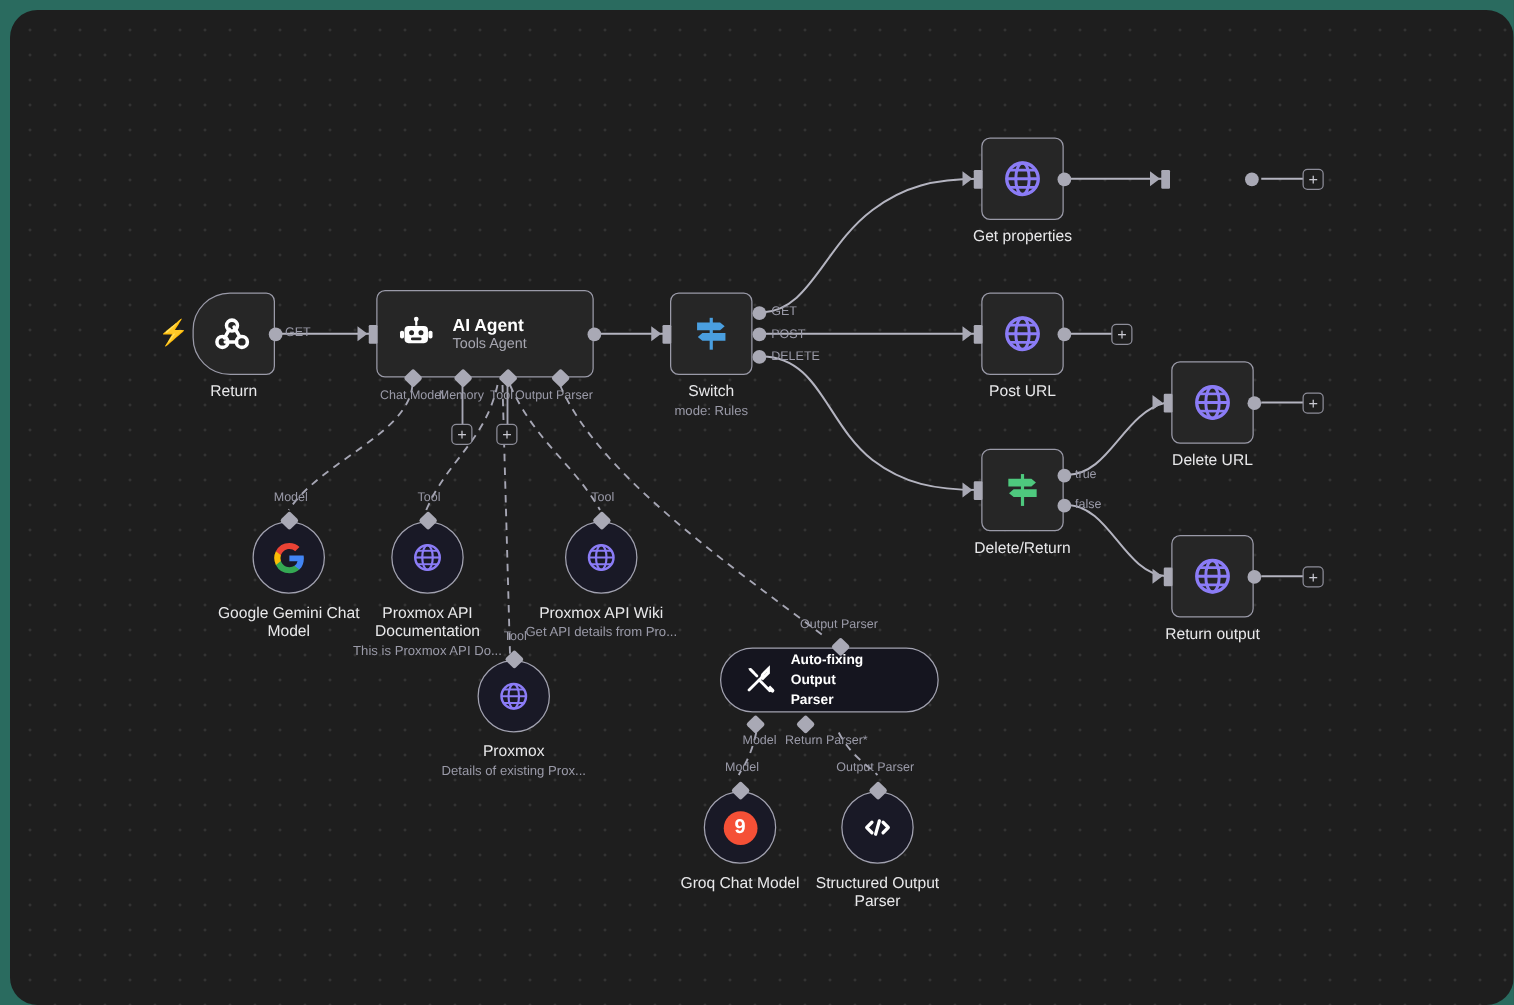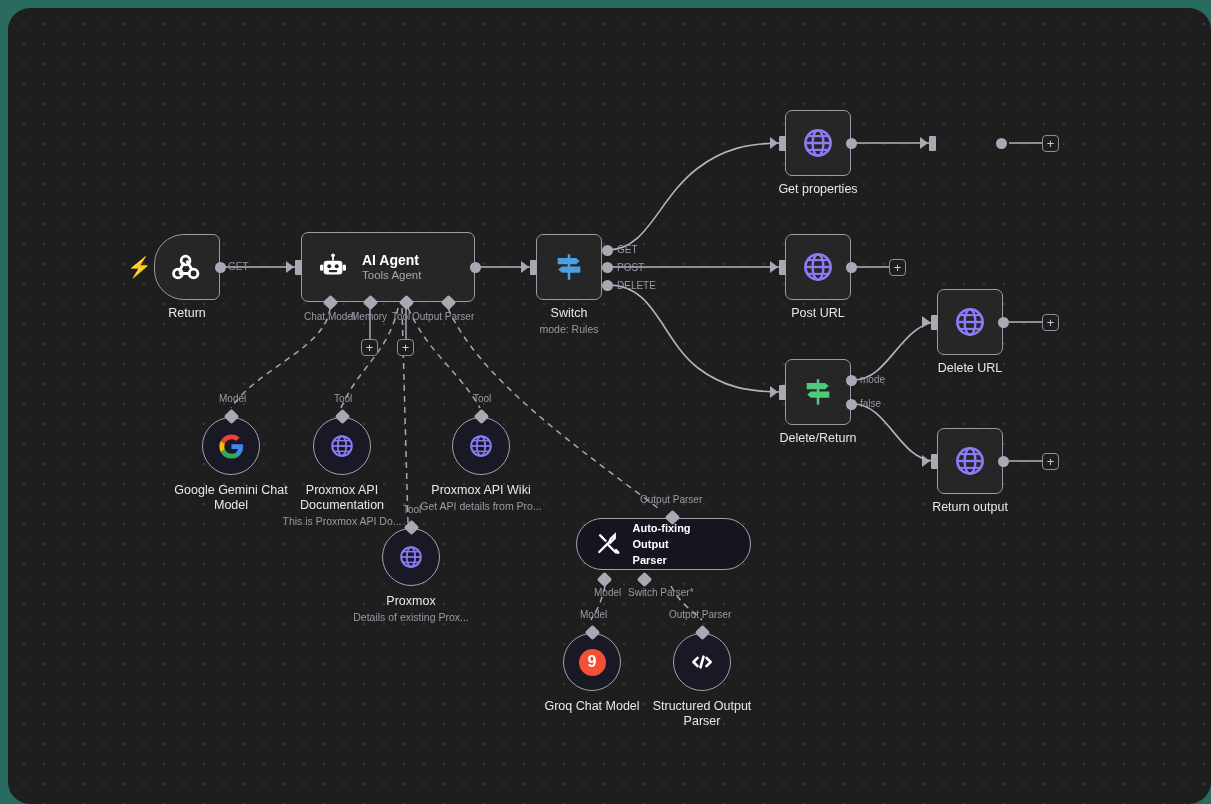--- a/index.html
+++ b/index.html
@@ -291,21 +291,21 @@
       <rect x="11.1" y="3" width="1.8" height="18" fill="#4ec97e"></rect>
       <path d="M4 5.6 h13 l2.6 2.2 l-2.6 2.2 H4 z" fill="#4ec97e"></path>
       <path d="M20 11.6 H7 l-2.6 2.2 l2.6 2.2 h13 z" fill="#4ec97e"></path>
     </svg>
     <span class="node-label">Delete/Return</span>
   </div>
   <div class="inport" style="left:771px; top:377px;"></div>
   <div class="arrowin" style="left:762px; top:378px;"></div>
   <div class="port" style="left:838px; top:367px;"></div>
   <div class="port" style="left:838px; top:391px;"></div>
-  <div class="portlabel" style="left:852px; top:366px;">mode</div>
+  <div class="portlabel" style="left:852px; top:366px;">true</div>
   <div class="portlabel" style="left:852px; top:390px;">false</div>
 
   <div class="node sq" style="left:929px; top:281px;">
     <svg class="icon" width="36" height="36" viewBox="0 0 24 24">
       <circle cx="12" cy="12" r="8.4" fill="none" stroke="#8b7cf6" stroke-width="1.8"></circle>
       <ellipse cx="12" cy="12" rx="3.6" ry="8.4" fill="none" stroke="#8b7cf6" stroke-width="1.6"></ellipse>
       <line x1="3.6" y1="12" x2="20.4" y2="12" stroke="#8b7cf6" stroke-width="1.6"></line>
       <line x1="5" y1="7.4" x2="19" y2="7.4" stroke="#8b7cf6" stroke-width="1.4"></line>
       <line x1="5" y1="16.6" x2="19" y2="16.6" stroke="#8b7cf6" stroke-width="1.4"></line>
     </svg>
@@ -405,21 +405,21 @@
     <div>
       <div class="pill-title">Auto-fixing Output</div>
       <div class="pill-title">Parser</div>
     </div>
   </div>
   <div class="diamond" style="left:659px; top:504px;"></div>
   <div class="portlabel" style="left:632px; top:486px;">Output Parser</div>
   <div class="diamond" style="left:591px; top:566px;"></div>
   <div class="diamond" style="left:631px; top:566px;"></div>
   <div class="portlabel" style="left:586px; top:579px;">Model</div>
-  <div class="portlabel" style="left:620px; top:579px;">Switch Parser*</div>
+  <div class="portlabel" style="left:620px; top:579px;">Return Parser*</div>
 
   <div class="subnode" style="left:555px; top:625px;">
     <div style="width:27px;height:27px;border-radius:50%;background:#f55036;display:flex;align-items:center;justify-content:center;color:#fff;font-size:16px;font-weight:700;line-height:1;">9</div>
     <span class="node-label" style="top:calc(100% + 9px);">Groq Chat Model</span>
   </div>
   <div class="diamond" style="left:579px; top:619px;"></div>
   <div class="portlabel" style="left:572px; top:601px;">Model</div>
 
   <div class="subnode" style="left:665px; top:625px;align-items:center;">
     <svg class="icon" width="28" height="28" viewBox="0 0 24 24">

